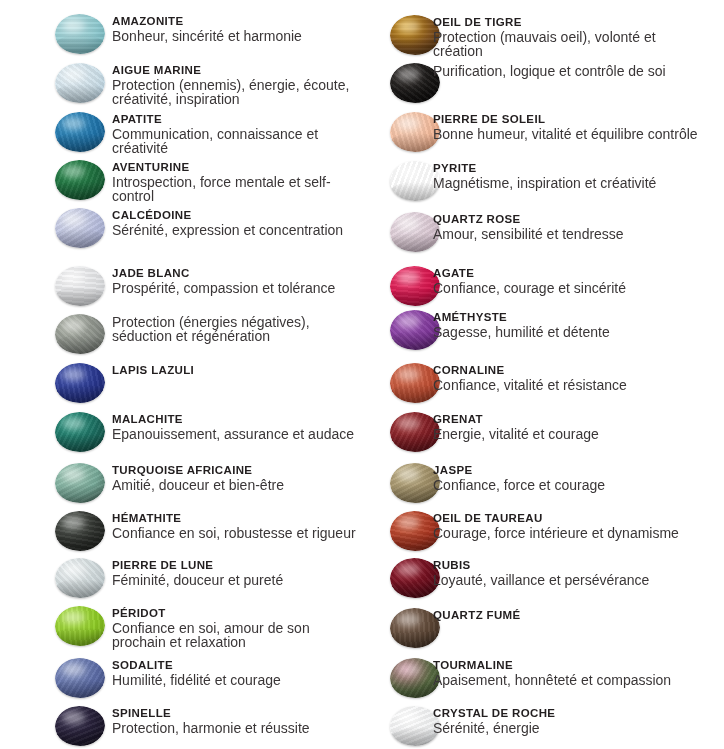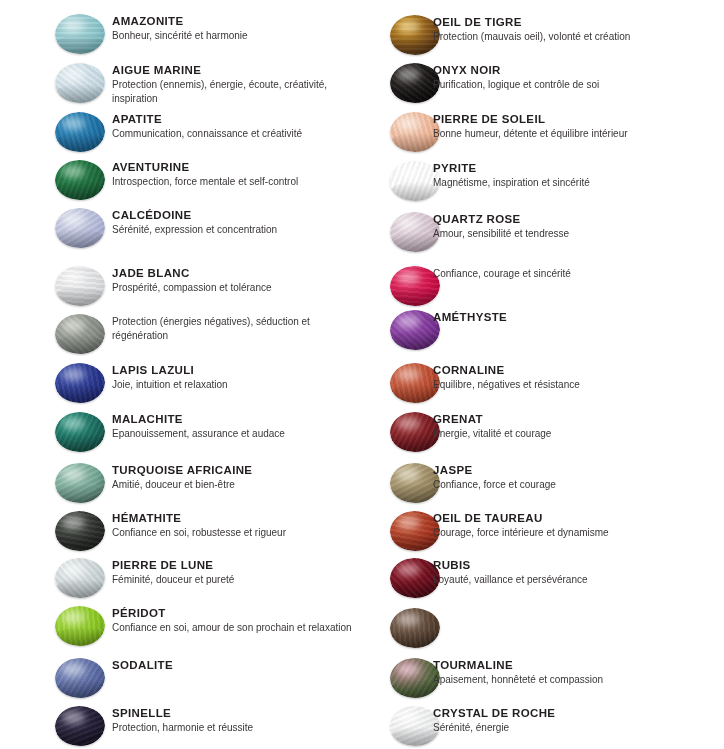--- a/index.html
+++ b/index.html
@@ -96,21 +96,21 @@
   .stone-name {
     font-size: 11.5px;
     font-weight: bold;
     letter-spacing: 0.35px;
     line-height: 14px;
     color: #221e1f;
     margin: 0;
     white-space: nowrap;
   }
   .stone-desc {
-    font-size: 10px;
+    font-size: 14px;
     font-weight: normal;
     line-height: 14px;
     color: #3a3637;
     margin: 1px 0 0 0;
   }
 </style>
 </head>
 <body>
 
 <div id="sheet">
@@ -216,21 +216,20 @@
         <div class="stone-thumb">
           <div class="gem">
             <div class="base" style="background: radial-gradient(at 32% 28%, rgb(74, 92, 181) 0%, rgb(39, 53, 140) 55%, rgb(21, 30, 92) 100%);"></div>
             <div class="speck" style="background: repeating-linear-gradient(79deg, rgba(255, 255, 255, 0.1) 0px, rgba(255, 255, 255, 0.1) 2px, rgba(0, 0, 0, 0.1) 2px, rgba(0, 0, 0, 0.1) 5px);"></div>
             <div class="hl"></div>
             <div class="shade"></div>
           </div>
         </div>
         <div class="stone-text">
           <div class="stone-name">LAPIS LAZULI</div>
-          <div class="stone-desc">Joie, intuition et relaxation</div>
         </div>
       </div>
       <div class="stone-row" style="top: 412px;">
         <div class="stone-thumb">
           <div class="gem">
             <div class="base" style="background: radial-gradient(at 32% 28%, rgb(47, 155, 133) 0%, rgb(27, 107, 94) 55%, rgb(11, 59, 51) 100%);"></div>
             <div class="speck" style="background: repeating-linear-gradient(116deg, rgba(255, 255, 255, 0.1) 0px, rgba(255, 255, 255, 0.1) 2px, rgba(0, 0, 0, 0.1) 2px, rgba(0, 0, 0, 0.1) 5px);"></div>
             <div class="hl"></div>
             <div class="shade"></div>
           </div>
@@ -300,20 +299,21 @@
         <div class="stone-thumb">
           <div class="gem">
             <div class="base" style="background: radial-gradient(at 32% 28%, rgb(138, 153, 198) 0%, rgb(91, 107, 165) 55%, rgb(52, 63, 110) 100%);"></div>
             <div class="speck" style="background: repeating-linear-gradient(121deg, rgba(255, 255, 255, 0.1) 0px, rgba(255, 255, 255, 0.1) 2px, rgba(0, 0, 0, 0.1) 2px, rgba(0, 0, 0, 0.1) 5px);"></div>
             <div class="hl"></div>
             <div class="shade"></div>
           </div>
         </div>
         <div class="stone-text">
           <div class="stone-name">SODALITE</div>
+          <div class="stone-desc">Humilité, fidélité et courage</div>
         </div>
       </div>
       <div class="stone-row" style="top: 706px;">
         <div class="stone-thumb">
           <div class="gem">
             <div class="base" style="background: radial-gradient(at 32% 28%, rgb(65, 57, 88) 0%, rgb(34, 28, 51) 55%, rgb(13, 10, 22) 100%);"></div>
             <div class="speck" style="background: repeating-linear-gradient(158deg, rgba(255, 255, 255, 0.1) 0px, rgba(255, 255, 255, 0.1) 2px, rgba(0, 0, 0, 0.1) 2px, rgba(0, 0, 0, 0.1) 5px);"></div>
             <div class="hl"></div>
             <div class="shade"></div>
           </div>
@@ -342,50 +342,49 @@
       <div class="stone-row" style="top: 63px;">
         <div class="stone-thumb">
           <div class="gem">
             <div class="base" style="background: radial-gradient(at 32% 28%, rgb(60, 56, 54) 0%, rgb(22, 20, 19) 55%, rgb(6, 5, 5) 100%);"></div>
             <div class="speck" style="background: repeating-linear-gradient(37deg, rgba(255, 255, 255, 0.1) 0px, rgba(255, 255, 255, 0.1) 2px, rgba(0, 0, 0, 0.1) 2px, rgba(0, 0, 0, 0.1) 5px);"></div>
             <div class="hl"></div>
             <div class="shade"></div>
           </div>
         </div>
         <div class="stone-text">
-          <div class="stone-name">ONYX NOIR</div>
           <div class="stone-desc">Purification, logique et contrôle de soi</div>
         </div>
       </div>
       <div class="stone-row" style="top: 112px;">
         <div class="stone-thumb">
           <div class="gem">
             <div class="base" style="background: radial-gradient(at 32% 28%, rgb(251, 217, 196) 0%, rgb(242, 185, 154) 55%, rgb(211, 144, 108) 100%);"></div>
             <div class="speck" style="background: repeating-linear-gradient(74deg, rgba(255, 255, 255, 0.1) 0px, rgba(255, 255, 255, 0.1) 2px, rgba(0, 0, 0, 0.1) 2px, rgba(0, 0, 0, 0.1) 5px);"></div>
             <div class="hl"></div>
             <div class="shade"></div>
           </div>
         </div>
         <div class="stone-text">
           <div class="stone-name">PIERRE DE SOLEIL</div>
-          <div class="stone-desc">Bonne humeur, détente et équilibre intérieur</div>
+          <div class="stone-desc">Bonne humeur, vitalité et équilibre contrôle</div>
         </div>
       </div>
       <div class="stone-row" style="top: 161px;">
         <div class="stone-thumb">
           <div class="gem">
             <div class="base"></div>
             <div class="speck" style="background: repeating-linear-gradient(111deg, rgba(255, 255, 255, 0.1) 0px, rgba(255, 255, 255, 0.1) 2px, rgba(0, 0, 0, 0.1) 2px, rgba(0, 0, 0, 0.1) 5px);"></div>
             <div class="hl"></div>
             <div class="shade"></div>
           </div>
         </div>
         <div class="stone-text">
           <div class="stone-name">PYRITE</div>
-          <div class="stone-desc">Magnétisme, inspiration et sincérité</div>
+          <div class="stone-desc">Magnétisme, inspiration et créativité</div>
         </div>
       </div>
       <div class="stone-row" style="top: 212px;">
         <div class="stone-thumb">
           <div class="gem">
             <div class="base" style="background: radial-gradient(at 32% 28%, rgb(239, 228, 234) 0%, rgb(216, 198, 209) 55%, rgb(179, 159, 173) 100%);"></div>
             <div class="speck" style="background: repeating-linear-gradient(148deg, rgba(255, 255, 255, 0.1) 0px, rgba(255, 255, 255, 0.1) 2px, rgba(0, 0, 0, 0.1) 2px, rgba(0, 0, 0, 0.1) 5px);"></div>
             <div class="hl"></div>
             <div class="shade"></div>
           </div>
@@ -398,48 +397,50 @@
       <div class="stone-row" style="top: 266px;">
         <div class="stone-thumb">
           <div class="gem">
             <div class="base" style="background: radial-gradient(at 32% 28%, rgb(239, 64, 114) 0%, rgb(211, 18, 74) 55%, rgb(149, 5, 47) 100%);"></div>
             <div class="speck" style="background: repeating-linear-gradient(5deg, rgba(255, 255, 255, 0.1) 0px, rgba(255, 255, 255, 0.1) 2px, rgba(0, 0, 0, 0.1) 2px, rgba(0, 0, 0, 0.1) 5px);"></div>
             <div class="hl"></div>
             <div class="shade"></div>
           </div>
         </div>
         <div class="stone-text">
+          <div class="stone-name">AGATE</div>
           <div class="stone-desc">Confiance, courage et sincérité</div>
         </div>
       </div>
       <div class="stone-row" style="top: 310px;">
         <div class="stone-thumb">
           <div class="gem">
             <div class="base" style="background: radial-gradient(at 32% 28%, rgb(164, 94, 189) 0%, rgb(124, 53, 151) 55%, rgb(77, 26, 97) 100%);"></div>
             <div class="speck" style="background: repeating-linear-gradient(42deg, rgba(255, 255, 255, 0.1) 0px, rgba(255, 255, 255, 0.1) 2px, rgba(0, 0, 0, 0.1) 2px, rgba(0, 0, 0, 0.1) 5px);"></div>
             <div class="hl"></div>
             <div class="shade"></div>
           </div>
         </div>
         <div class="stone-text">
           <div class="stone-name">AMÉTHYSTE</div>
+          <div class="stone-desc">Sagesse, humilité et détente</div>
         </div>
       </div>
       <div class="stone-row" style="top: 363px;">
         <div class="stone-thumb">
           <div class="gem">
             <div class="base" style="background: radial-gradient(at 32% 28%, rgb(216, 117, 88) 0%, rgb(189, 76, 49) 55%, rgb(126, 44, 24) 100%);"></div>
             <div class="speck" style="background: repeating-linear-gradient(79deg, rgba(255, 255, 255, 0.1) 0px, rgba(255, 255, 255, 0.1) 2px, rgba(0, 0, 0, 0.1) 2px, rgba(0, 0, 0, 0.1) 5px);"></div>
             <div class="hl"></div>
             <div class="shade"></div>
           </div>
         </div>
         <div class="stone-text">
           <div class="stone-name">CORNALINE</div>
-          <div class="stone-desc">Equilibre, négatives et résistance</div>
+          <div class="stone-desc">Confiance, vitalité et résistance</div>
         </div>
       </div>
       <div class="stone-row" style="top: 412px;">
         <div class="stone-thumb">
           <div class="gem">
             <div class="base" style="background: radial-gradient(at 32% 28%, rgb(168, 58, 60) 0%, rgb(122, 26, 33) 55%, rgb(69, 11, 16) 100%);"></div>
             <div class="speck" style="background: repeating-linear-gradient(116deg, rgba(255, 255, 255, 0.1) 0px, rgba(255, 255, 255, 0.1) 2px, rgba(0, 0, 0, 0.1) 2px, rgba(0, 0, 0, 0.1) 5px);"></div>
             <div class="hl"></div>
             <div class="shade"></div>
           </div>
@@ -494,20 +495,21 @@
       <div class="stone-row" style="top: 608px;">
         <div class="stone-thumb">
           <div class="gem">
             <div class="base" style="background: radial-gradient(at 32% 28%, rgb(138, 113, 96) 0%, rgb(91, 69, 52) 55%, rgb(44, 31, 22) 100%);"></div>
             <div class="speck" style="background: repeating-linear-gradient(84deg, rgba(255, 255, 255, 0.1) 0px, rgba(255, 255, 255, 0.1) 2px, rgba(0, 0, 0, 0.1) 2px, rgba(0, 0, 0, 0.1) 5px);"></div>
             <div class="hl"></div>
             <div class="shade"></div>
           </div>
         </div>
         <div class="stone-text">
+          <div class="stone-name">QUARTZ FUMÉ</div>
         </div>
       </div>
       <div class="stone-row" style="top: 658px;">
         <div class="stone-thumb">
           <div class="gem">
             <div class="base" style="background: radial-gradient(at 32% 28%, rgb(200, 138, 153) 0%, rgb(85, 104, 63) 55%, rgb(45, 58, 33) 100%);"></div>
             <div class="speck" style="background: repeating-linear-gradient(121deg, rgba(255, 255, 255, 0.1) 0px, rgba(255, 255, 255, 0.1) 2px, rgba(0, 0, 0, 0.1) 2px, rgba(0, 0, 0, 0.1) 5px);"></div>
             <div class="hl"></div>
             <div class="shade"></div>
           </div>

